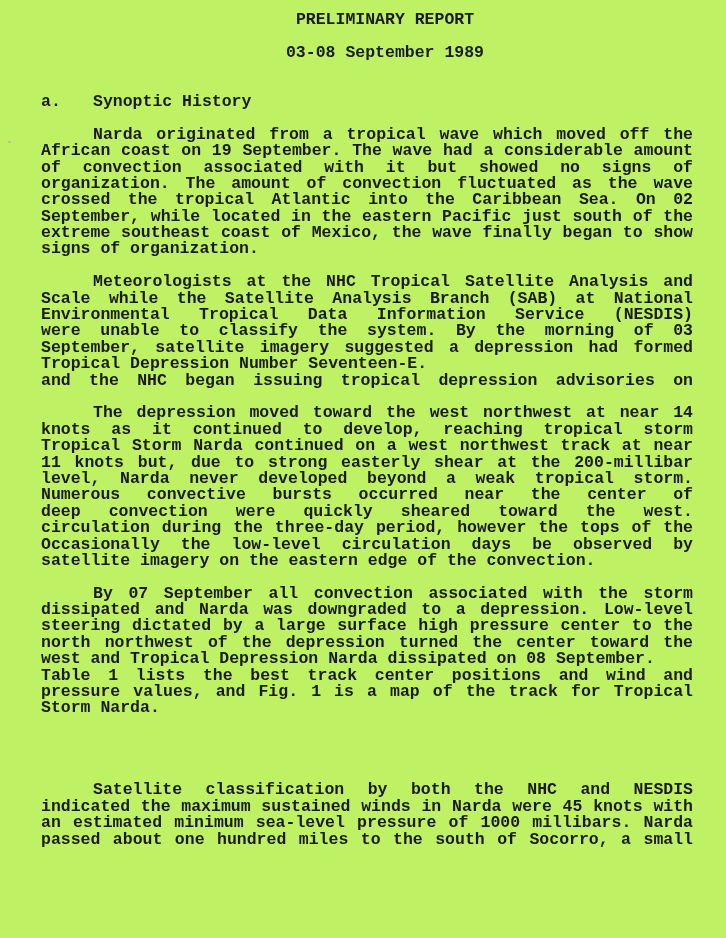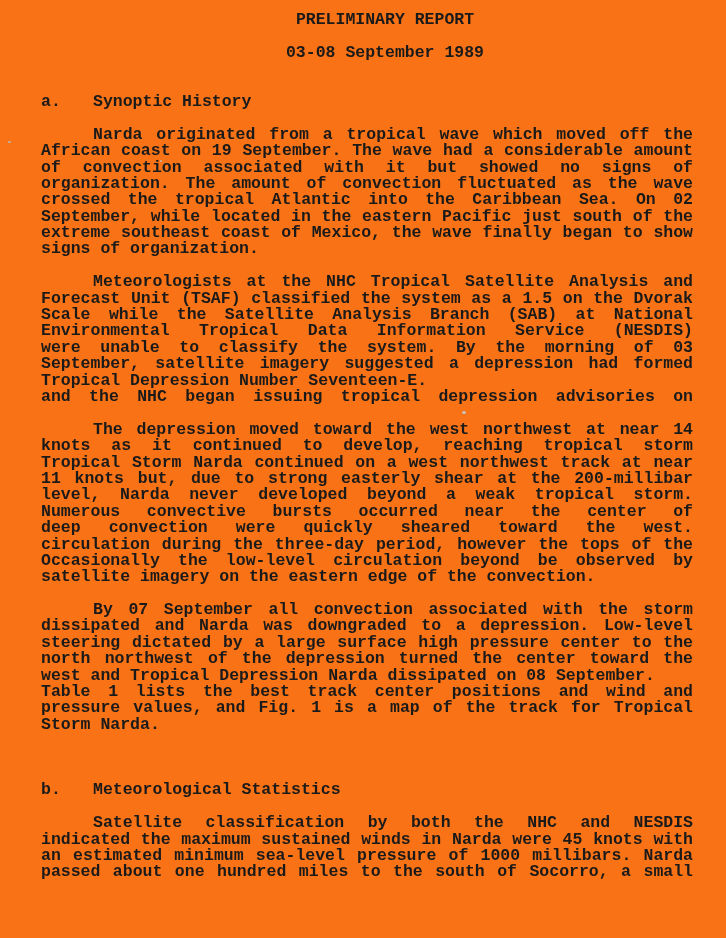--- a/index.html
+++ b/index.html
@@ -4,21 +4,21 @@
 <style>
   html, body { margin: 0; padding: 0; }
   body {
     background: #e8e8e8;
     font-family: "Liberation Mono", "DejaVu Sans Mono", monospace;
   }
   .page {
     position: relative;
     width: 726px;
     height: 938px;
-    background: #f97316;
+    background: #bef264;
     color: #1a1a1a;
     overflow: hidden;
     font-weight: 700;
     font-size: 16.5px;
     line-height: 16.4px;
   }
   .doc {
     position: absolute;
     left: 41px;
     top: 12px;
@@ -60,56 +60,54 @@
           <div class="line jline">of convection associated with it but showed no signs of</div>
           <div class="line jline">organization.  The amount of convection fluctuated as the wave</div>
           <div class="line jline">crossed the tropical Atlantic into the Caribbean Sea.  On 02</div>
           <div class="line jline">September, while located in the eastern Pacific just south of the</div>
           <div class="line jline">extreme southeast coast of Mexico, the wave finally began to show</div>
           <div class="line">signs of organization.</div>
         </div>
         <div class="blank"></div>
         <div>
           <div class="line jline indent">Meteorologists at the NHC Tropical Satellite Analysis and</div>
-          <div class="line jline">Forecast Unit (TSAF) classified the system as a 1.5 on the Dvorak</div>
           <div class="line jline">Scale while the Satellite Analysis Branch (SAB) at National</div>
           <div class="line jline">Environmental Tropical Data Information Service (NESDIS)</div>
           <div class="line jline">were unable to classify the system.  By the morning of 03</div>
           <div class="line jline">September, satellite imagery suggested a depression had formed</div>
           <div class="line">Tropical Depression Number Seventeen-E.</div>
           <div class="line jline">and the NHC began issuing tropical depression advisories on</div>
         </div>
         <div class="blank"></div>
         <div>
           <div class="line jline indent">The depression moved toward the west northwest at near 14</div>
           <div class="line jline">knots as it continued to develop, reaching tropical storm</div>
           <div class="line jline">Tropical Storm Narda continued on a west northwest track at near</div>
           <div class="line jline">11 knots but, due to strong easterly shear at the 200-millibar</div>
           <div class="line jline">level, Narda never developed beyond a weak tropical storm.</div>
           <div class="line jline">Numerous convective bursts occurred near the center of</div>
           <div class="line jline">deep convection were quickly sheared toward the west.</div>
           <div class="line jline">circulation during the three-day period, however the tops of the</div>
-          <div class="line jline">Occasionally the low-level circulation beyond be observed by</div>
+          <div class="line jline">Occasionally the low-level circulation days be observed by</div>
           <div class="line">satellite imagery on the eastern edge of the convection.</div>
         </div>
         <div class="blank"></div>
         <div>
           <div class="line jline indent">By 07 September all convection associated with the storm</div>
           <div class="line jline">dissipated and Narda was downgraded to a depression.  Low-level</div>
           <div class="line jline">steering dictated by a large surface high pressure center to the</div>
           <div class="line jline">north northwest of the depression turned the center toward the</div>
           <div class="line">west and Tropical Depression Narda dissipated on 08 September.</div>
           <div class="line jline">Table 1 lists the best track center positions and wind and</div>
           <div class="line jline">pressure values, and Fig. 1 is a map of the track for Tropical</div>
           <div class="line">Storm Narda.</div>
         </div>
         <div class="blank"></div>
         <div class="blank"></div>
         <div class="blank"></div>
-        <div class="line"><span class="sec-label">b.</span><span>Meteorological Statistics</span></div>
         <div class="blank"></div>
         <div>
           <div class="line jline indent">Satellite classification by both the NHC and NESDIS</div>
           <div class="line jline">indicated the maximum sustained winds in Narda were 45 knots with</div>
           <div class="line jline">an estimated minimum sea-level pressure of 1000 millibars.  Narda</div>
           <div class="line jline">passed about one hundred miles to the south of Socorro, a small</div>
         </div>
       </div>
   </div>
 </div>

